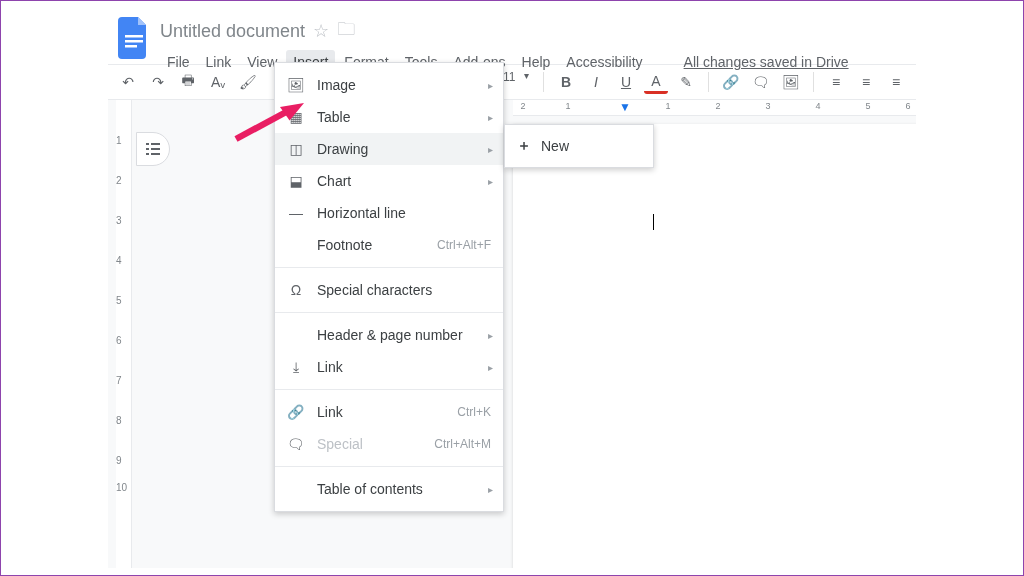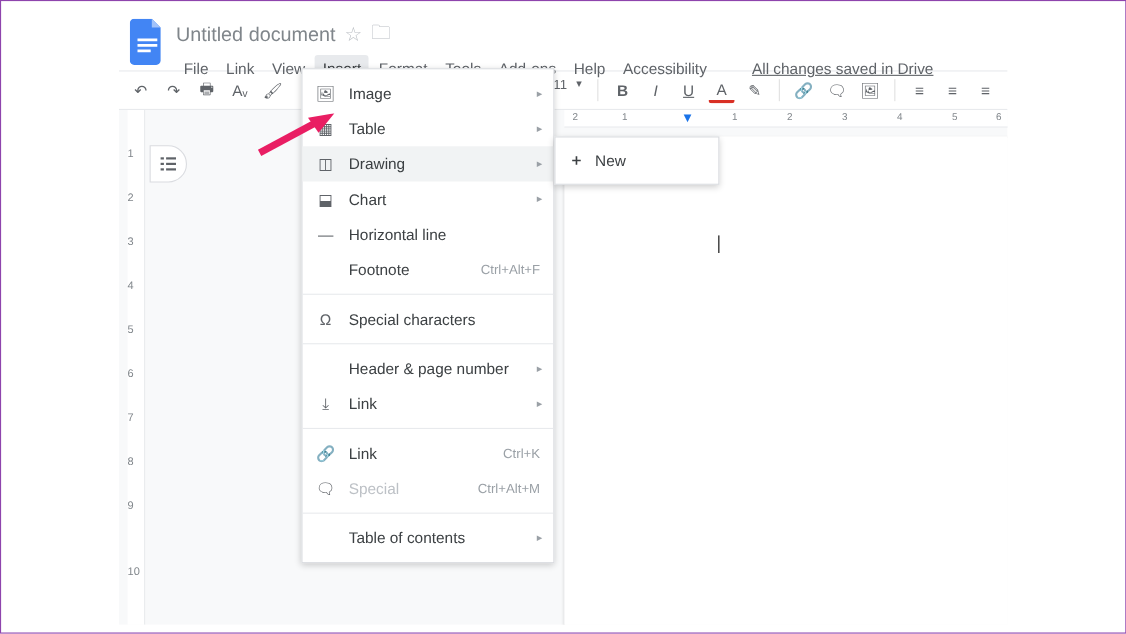--- a/index.html
+++ b/index.html
@@ -137,21 +137,21 @@
     <div class="v-ruler">
       <span class="tick" style="top:40px">1</span>
       <span class="tick" style="top:80px">2</span>
       <span class="tick" style="top:120px">3</span>
       <span class="tick" style="top:160px">4</span>
       <span class="tick" style="top:200px">5</span>
       <span class="tick" style="top:240px">6</span>
       <span class="tick" style="top:280px">7</span>
       <span class="tick" style="top:320px">8</span>
       <span class="tick" style="top:360px">9</span>
-      <span class="tick" style="top:420px">10</span>
+      <span class="tick" style="top:387px">10</span>
     </div>
     <div class="outline-btn">
       <svg width="16" height="16" viewBox="0 0 16 16">
           <rect x="1" y="2" width="3" height="2" fill="#5f6368"></rect>
           <rect x="6" y="2" width="9" height="2" fill="#5f6368"></rect>
           <rect x="1" y="7" width="3" height="2" fill="#5f6368"></rect>
           <rect x="6" y="7" width="9" height="2" fill="#5f6368"></rect>
           <rect x="1" y="12" width="3" height="2" fill="#5f6368"></rect>
           <rect x="6" y="12" width="9" height="2" fill="#5f6368"></rect>
         </svg>

